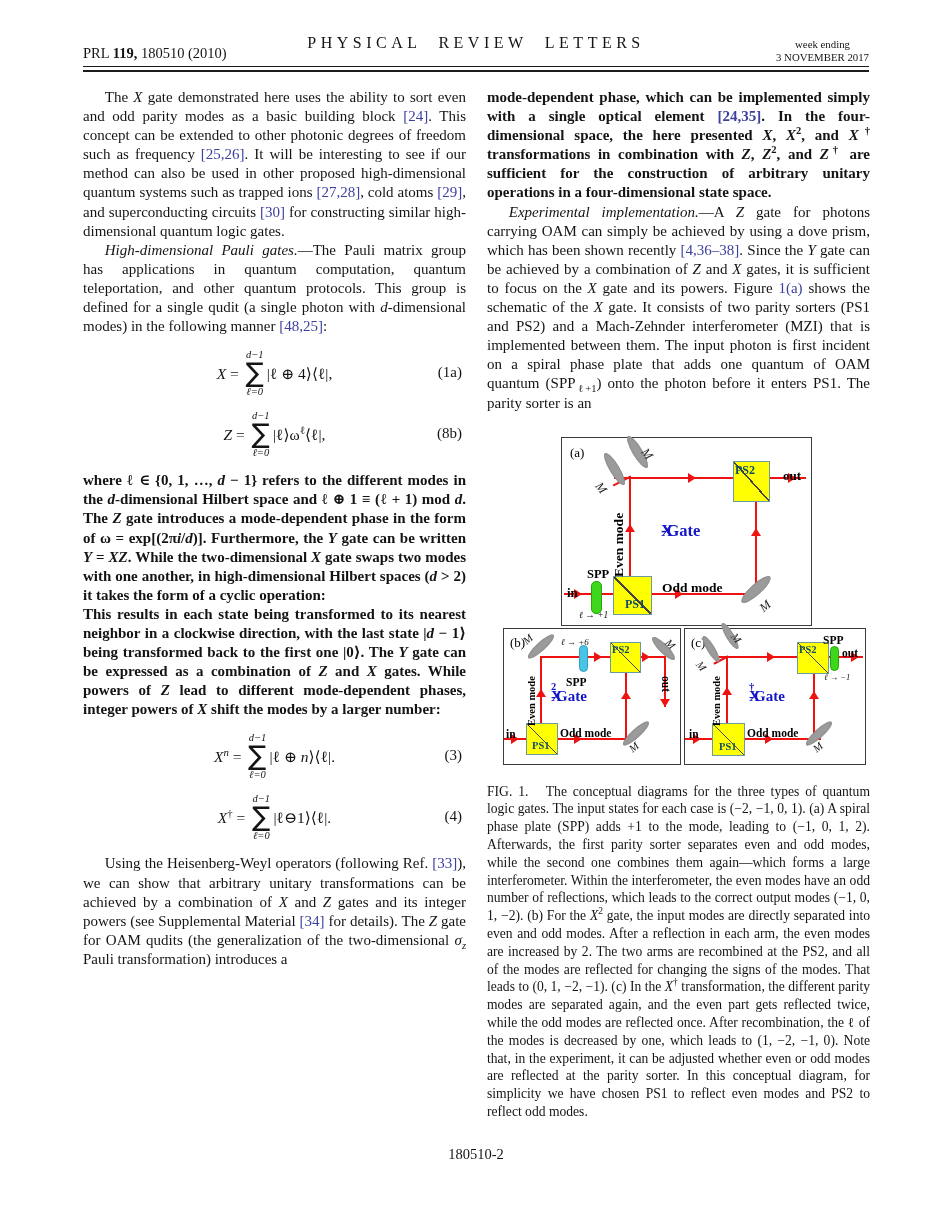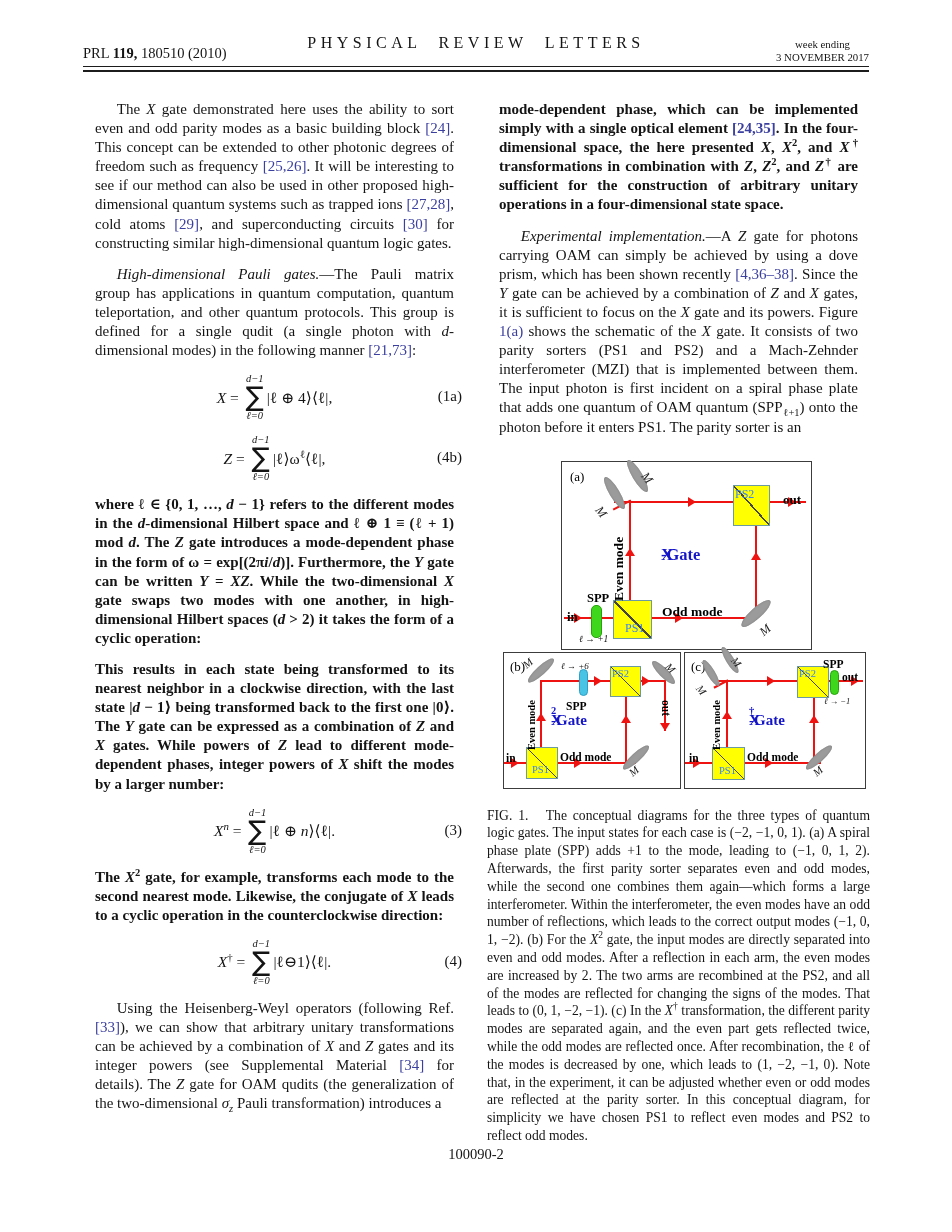--- a/index.html
+++ b/index.html
@@ -10,21 +10,21 @@
   .header-left{position:absolute;left:0;bottom:2px;font-size:14.5px;}
   .header-center{position:absolute;left:0;right:0;bottom:12px;text-align:center;
                  font-size:16px;letter-spacing:4.5px;word-spacing:9px;}
   .header-right{position:absolute;right:0;bottom:0;text-align:center;font-size:10.8px;line-height:13px;}
   .rule{position:absolute;top:66px;left:83px;width:786px;height:3px;
         border-top:1.5px solid #1c1c1c;border-bottom:2.5px solid #1c1c1c;}
   
   .col{position:absolute;top:88px;width:383px;font-size:15px;line-height:19.1px;text-align:justify;}
   .col-left{left:83px;}
   .col-right{left:487px;}
-  .col p{margin:12px;text-indent:1.45em;}
+  .col p{margin:0;text-indent:1.45em;}
   .col p.noindent{text-indent:0;font-weight:bold;}
   .rt-i{font-style:italic;}
   .rt-b{font-weight:bold;}
   .rt-ref{color:#3b3f9e;}
   .rt-sup{vertical-align:super;font-size:0.70em;line-height:0;}
   .rt-sub{vertical-align:sub;font-size:0.70em;line-height:0;}
   
   .eq-row{position:relative;display:flex;justify-content:center;align-items:center;
           margin:13px 0;min-height:46px;text-align:left;}
   .eq-row.inline-eq{min-height:24px;margin:11px 0;}
@@ -40,21 +40,21 @@
   .panel *{position:absolute;}
   .beam{background:#ee1310;}
   .beam-h{height:2px;}
   .beam-v{width:2px;}
   .arr{width:0;height:0;border:5px solid transparent;}
   .arr-r{border-left:8px solid #ee1310;border-right:none;}
   .arr-u{border-bottom:8px solid #ee1310;border-top:none;}
   .arr-d{border-top:8px solid #ee1310;border-bottom:none;}
   .ps{background:linear-gradient(to top right,#ffff02 48.5%,#444 48.5%,#444 51.5%,#ffff02 51.5%);
       border:1.2px solid #6b9aa0;}
-  .ps-label{font-weight:normal;font-size:12px;line-height:12px;color:#3b82f6;}
+  .ps-label{font-weight:bold;font-size:12px;line-height:12px;color:#0c4a6e;}
   .mirror{background:#9b9b9b;border-radius:50%;box-shadow:inset 0 0 2px #777;}
   .m-label{font-style:italic;font-size:12.5px;line-height:12px;color:#222;}
   .gate-label{font-weight:bold;color:#1515c8;white-space:nowrap;}
   .mode-label{font-weight:bold;color:#000;white-space:nowrap;}
   .io-label{font-weight:bold;color:#000;}
   .spp{border-radius:5px;}
   .spp-green{background:#3fd71c;border:1px solid #28a20c;}
   .spp-blue{background:#49c4e4;border:1px solid #2da0c6;}
   .spp-label{font-weight:bold;font-size:11.5px;color:#000;white-space:nowrap;}
   .spp-note{font-size:9.5px;font-style:italic;white-space:nowrap;}
@@ -75,21 +75,21 @@
     <div class="header-center">PHYSICAL REVIEW LETTERS</div>
     <div class="header-right">
       <div>week ending</div>
       <div>3 NOVEMBER 2017</div>
     </div>
   </div>
   <div class="rule"></div>
 
   <div class="col col-left">
     <p><span>The </span><span class="rt-i">X</span><span> gate demonstrated here uses the ability to sort even and odd parity modes as a basic building block </span><span class="rt-ref">[24]</span><span>. This concept can be extended to other photonic degrees of freedom such as frequency </span><span class="rt-ref">[25,26]</span><span>. It will be interesting to see if our method can also be used in other proposed high-dimensional quantum systems such as trapped ions </span><span class="rt-ref">[27,28]</span><span>, cold atoms </span><span class="rt-ref">[29]</span><span>, and superconducting circuits </span><span class="rt-ref">[30]</span><span> for constructing similar high-dimensional quantum logic gates.</span></p>
-    <p><span class="rt-i">High-dimensional Pauli gates.</span><span>—The Pauli matrix group has applications in quantum computation, quantum teleportation, and other quantum protocols. This group is defined for a single qudit (a single photon with </span><span class="rt-i">d</span><span>-dimensional modes) in the following manner </span><span class="rt-ref">[21,73]</span><span>:</span></p>
+    <p><span class="rt-i">High-dimensional Pauli gates.</span><span>—The Pauli matrix group has applications in quantum computation, quantum teleportation, and other quantum protocols. This group is defined for a single qudit (a single photon with </span><span class="rt-i">d</span><span>-dimensional modes) in the following manner </span><span class="rt-ref">[48,25]</span><span>:</span></p>
 
     <div class="eq-row">
       <span class="eq-math">
           <span class="eq-lhs"><span class="rt-i">X</span><span> = </span></span>
           <span class="eq-sum">
             <span class="eq-upper">d−1</span>
             <span class="eq-sigma">∑</span>
             <span class="eq-lower">ℓ=0</span>
           </span>
           <span class="eq-rhs">|ℓ ⊕ 4⟩⟨ℓ|,</span>
@@ -100,42 +100,41 @@
     <div class="eq-row">
       <span class="eq-math">
           <span class="eq-lhs"><span class="rt-i">Z</span><span> = </span></span>
           <span class="eq-sum">
             <span class="eq-upper">d−1</span>
             <span class="eq-sigma">∑</span>
             <span class="eq-lower">ℓ=0</span>
           </span>
           <span class="eq-rhs"><span>|ℓ⟩ω</span><span class="rt-sup">ℓ</span><span>⟨ℓ|,</span></span>
         </span>
-      <span class="eq-tag">(4b)</span>
+      <span class="eq-tag">(8b)</span>
     </div>
 
     <p class="noindent"><span>where ℓ ∈ {0, 1, …, </span><span class="rt-i">d</span><span> − 1} refers to the different modes in the </span><span class="rt-i">d</span><span>-dimensional Hilbert space and ℓ ⊕ 1 ≡ (ℓ + 1) mod </span><span class="rt-i">d</span><span>. The </span><span class="rt-i">Z</span><span> gate introduces a mode-dependent phase in the form of ω = exp[(2π</span><span class="rt-i">i</span><span>/</span><span class="rt-i">d</span><span>)]. Furthermore, the </span><span class="rt-i">Y</span><span> gate can be written </span><span class="rt-i">Y</span><span> = </span><span class="rt-i">XZ</span><span>. While the two-dimensional </span><span class="rt-i">X</span><span> gate swaps two modes with one another, in high-dimensional Hilbert spaces (</span><span class="rt-i">d</span><span> &gt; 2) it takes the form of a cyclic operation:</span></p>
 
 
     <p class="noindent"><span>This results in each state being transformed to its nearest neighbor in a clockwise direction, with the last state |</span><span class="rt-i">d</span><span> − 1⟩ being transformed back to the first one |0⟩. The </span><span class="rt-i">Y</span><span> gate can be expressed as a combination of </span><span class="rt-i">Z</span><span> and </span><span class="rt-i">X</span><span> gates. While powers of </span><span class="rt-i">Z</span><span> lead to different mode-dependent phases, integer powers of </span><span class="rt-i">X</span><span> shift the modes by a larger number:</span></p>
 
     <div class="eq-row">
       <span class="eq-math">
           <span class="eq-lhs"><span class="rt-i">X</span><span class="rt-i rt-sup">n</span><span> = </span></span>
           <span class="eq-sum">
             <span class="eq-upper">d−1</span>
             <span class="eq-sigma">∑</span>
             <span class="eq-lower">ℓ=0</span>
           </span>
           <span class="eq-rhs"><span>|ℓ ⊕ </span><span class="rt-i">n</span><span>⟩⟨ℓ|.</span></span>
         </span>
       <span class="eq-tag">(3)</span>
     </div>
 
-    <p class="noindent"><span>The </span><span class="rt-i">X</span><span class="rt-sup">2</span><span> gate, for example, transforms each mode to the second nearest mode. Likewise, the conjugate of </span><span class="rt-i">X</span><span> leads to a cyclic operation in the counterclockwise direction:</span></p>
 
     <div class="eq-row">
       <span class="eq-math">
           <span class="eq-lhs"><span class="rt-i">X</span><span class="rt-sup">†</span><span> = </span></span>
           <span class="eq-sum">
             <span class="eq-upper">d−1</span>
             <span class="eq-sigma">∑</span>
             <span class="eq-lower">ℓ=0</span>
           </span>
           <span class="eq-rhs">|ℓ⊖1⟩⟨ℓ|.</span>
@@ -278,14 +277,14 @@
             <span class="rt-b">-Gate</span>
           </span>
         <span class="mode-label vrot" style="left:22px;top:97px;font-size:10.5px;">Even mode</span>
         <span class="mode-label" style="left:62px;top:95px;font-size:11.5px;">Odd mode</span>
       </div>
     </div>
 
     <div class="caption"><span>FIG. 1.&nbsp;&nbsp; The conceptual diagrams for the three types of quantum logic gates. The input states for each case is (−2, −1, 0, 1). (a) A spiral phase plate (SPP) adds +1 to the mode, leading to (−1, 0, 1, 2). Afterwards, the first parity sorter separates even and odd modes, while the second one combines them again—which forms a large interferometer. Within the interferometer, the even modes have an odd number of reflections, which leads to the correct output modes (−1, 0, 1, −2). (b) For the </span><span class="rt-i">X</span><span class="rt-sup">2</span><span> gate, the input modes are directly separated into even and odd modes. After a reflection in each arm, the even modes are increased by 2. The two arms are recombined at the PS2, and all of the modes are reflected for changing the signs of the modes. That leads to (0, 1, −2, −1). (c) In the </span><span class="rt-i">X</span><span class="rt-sup">†</span><span> transformation, the different parity modes are separated again, and the even part gets reflected twice, while the odd modes are reflected once. After recombination, the ℓ of the modes is decreased by one, which leads to (1, −2, −1, 0). Note that, in the experiment, it can be adjusted whether even or odd modes are reflected at the parity sorter. In this conceptual diagram, for simplicity we have chosen PS1 to reflect even modes and PS2 to reflect odd modes.</span></div>
   </div>
 
-  <div class="footer">100090-2</div>
+  <div class="footer">180510-2</div>
 </div>
 
 </body></html>

